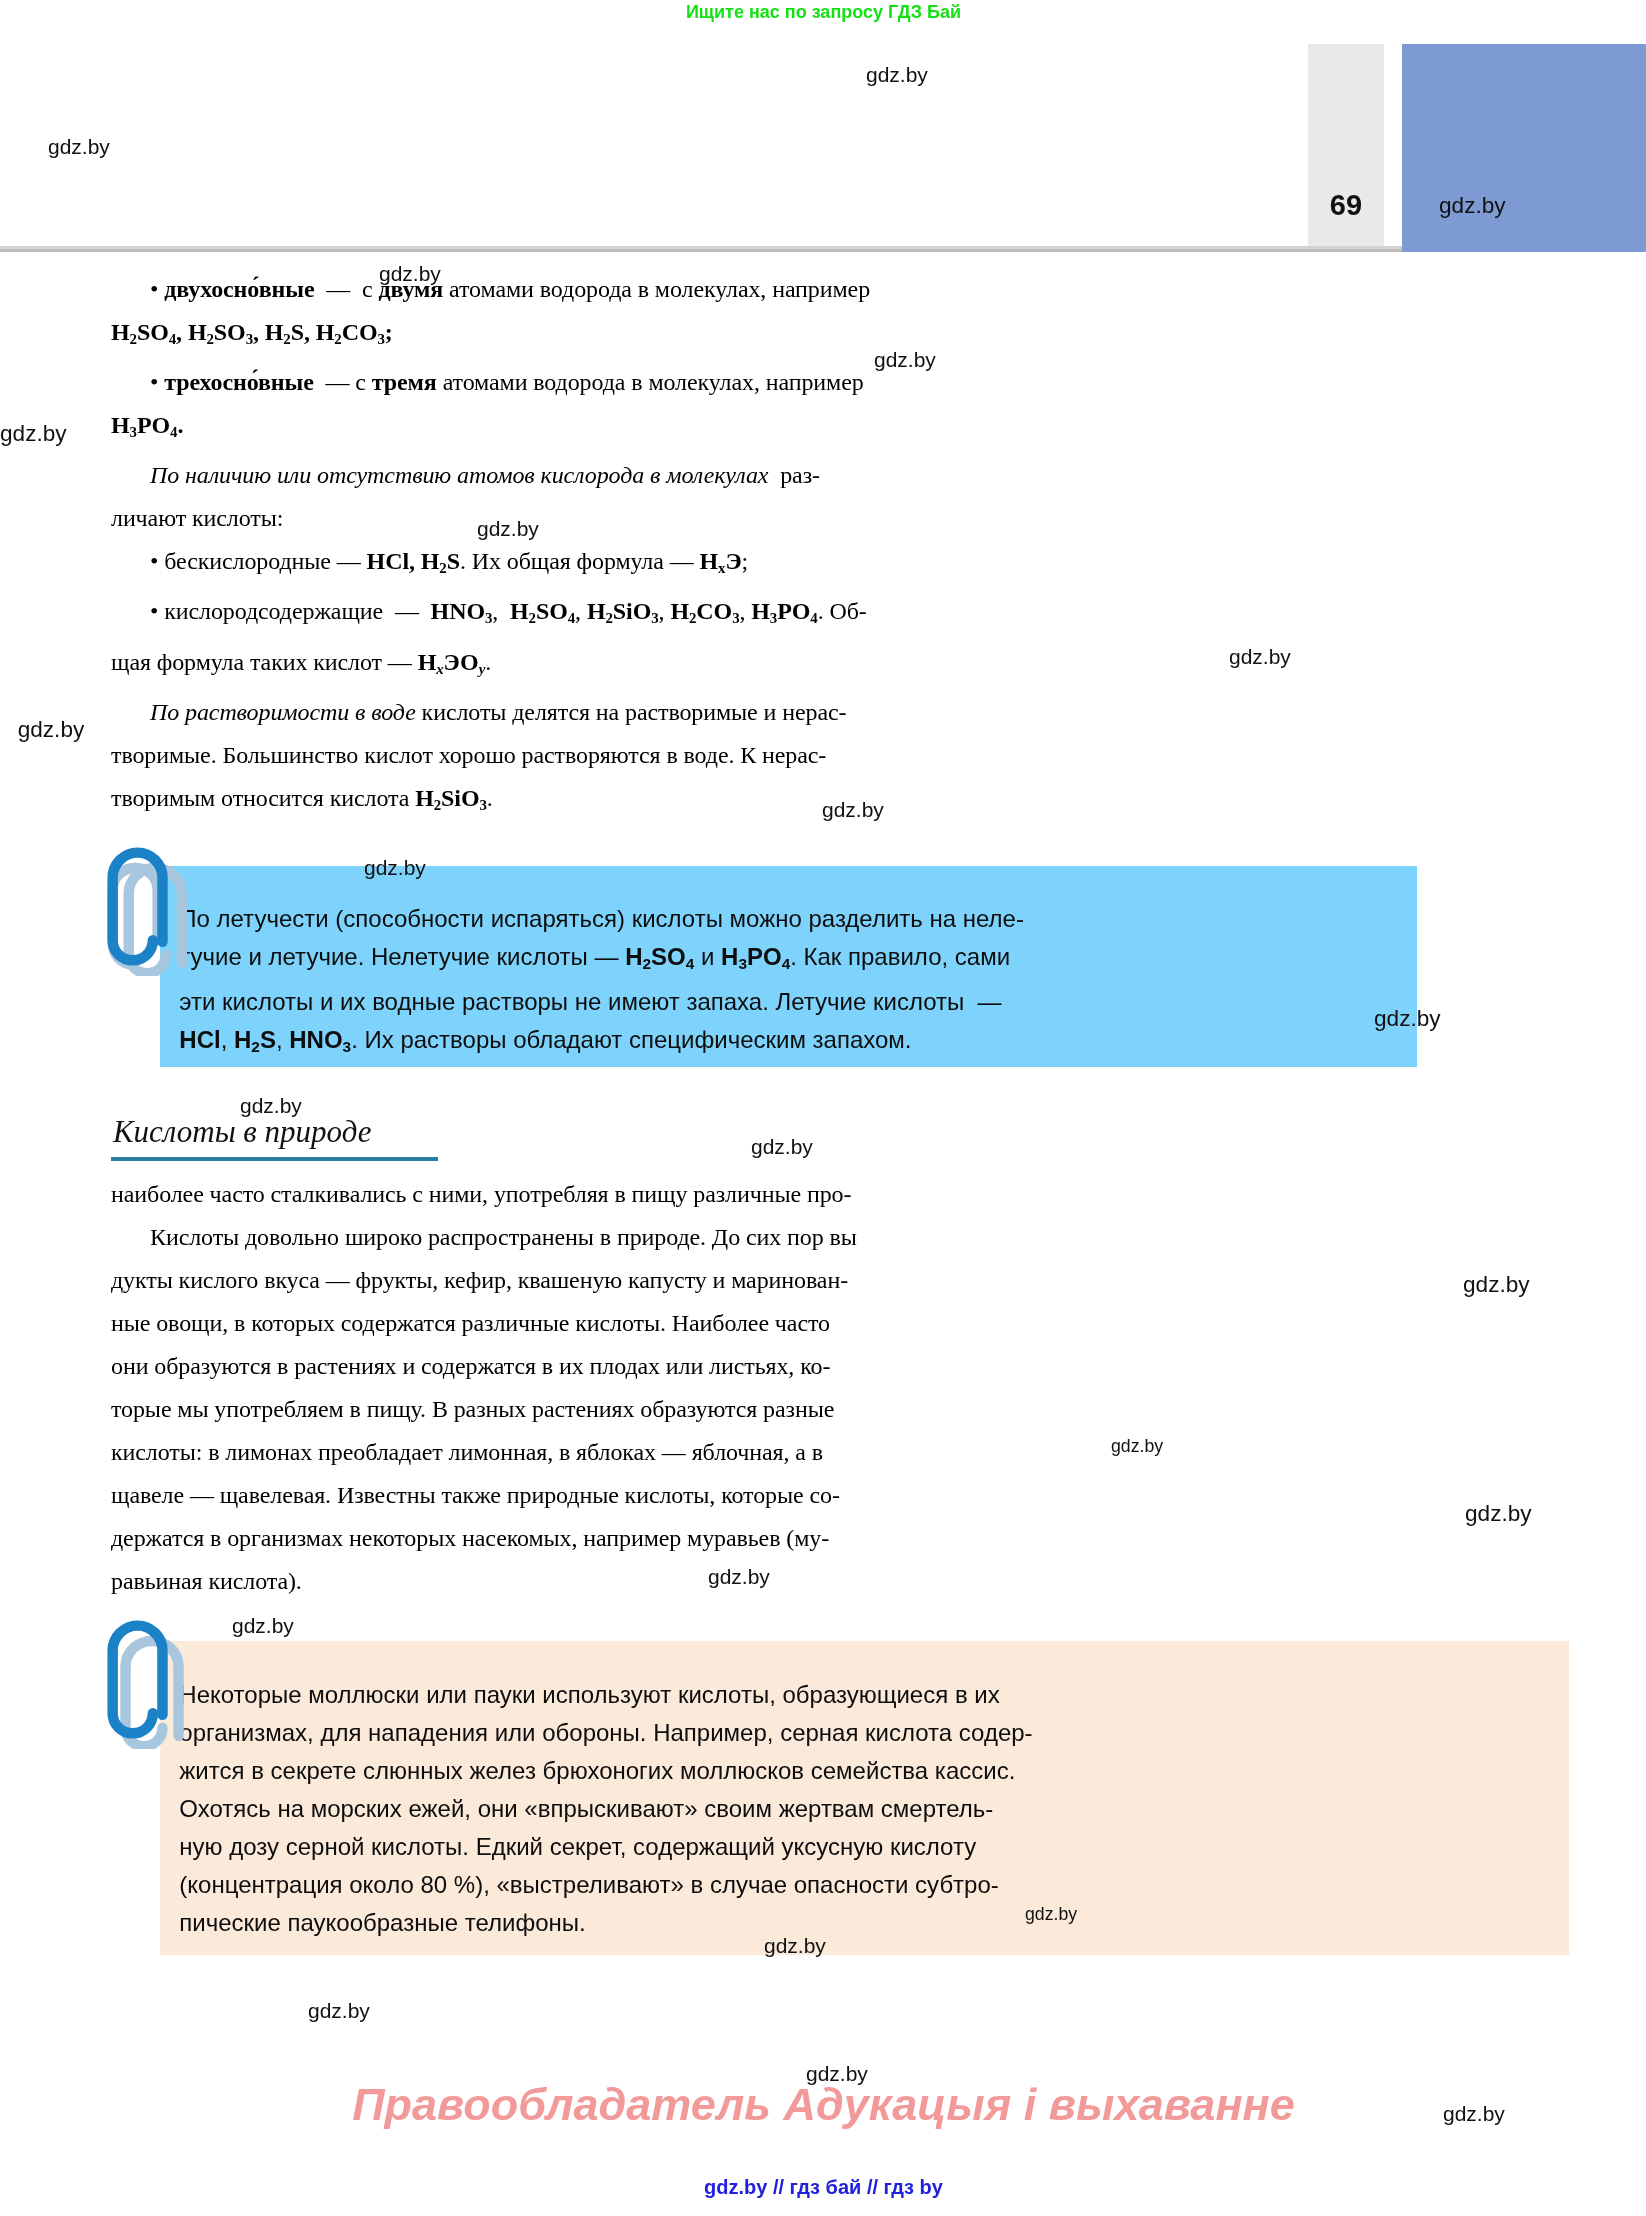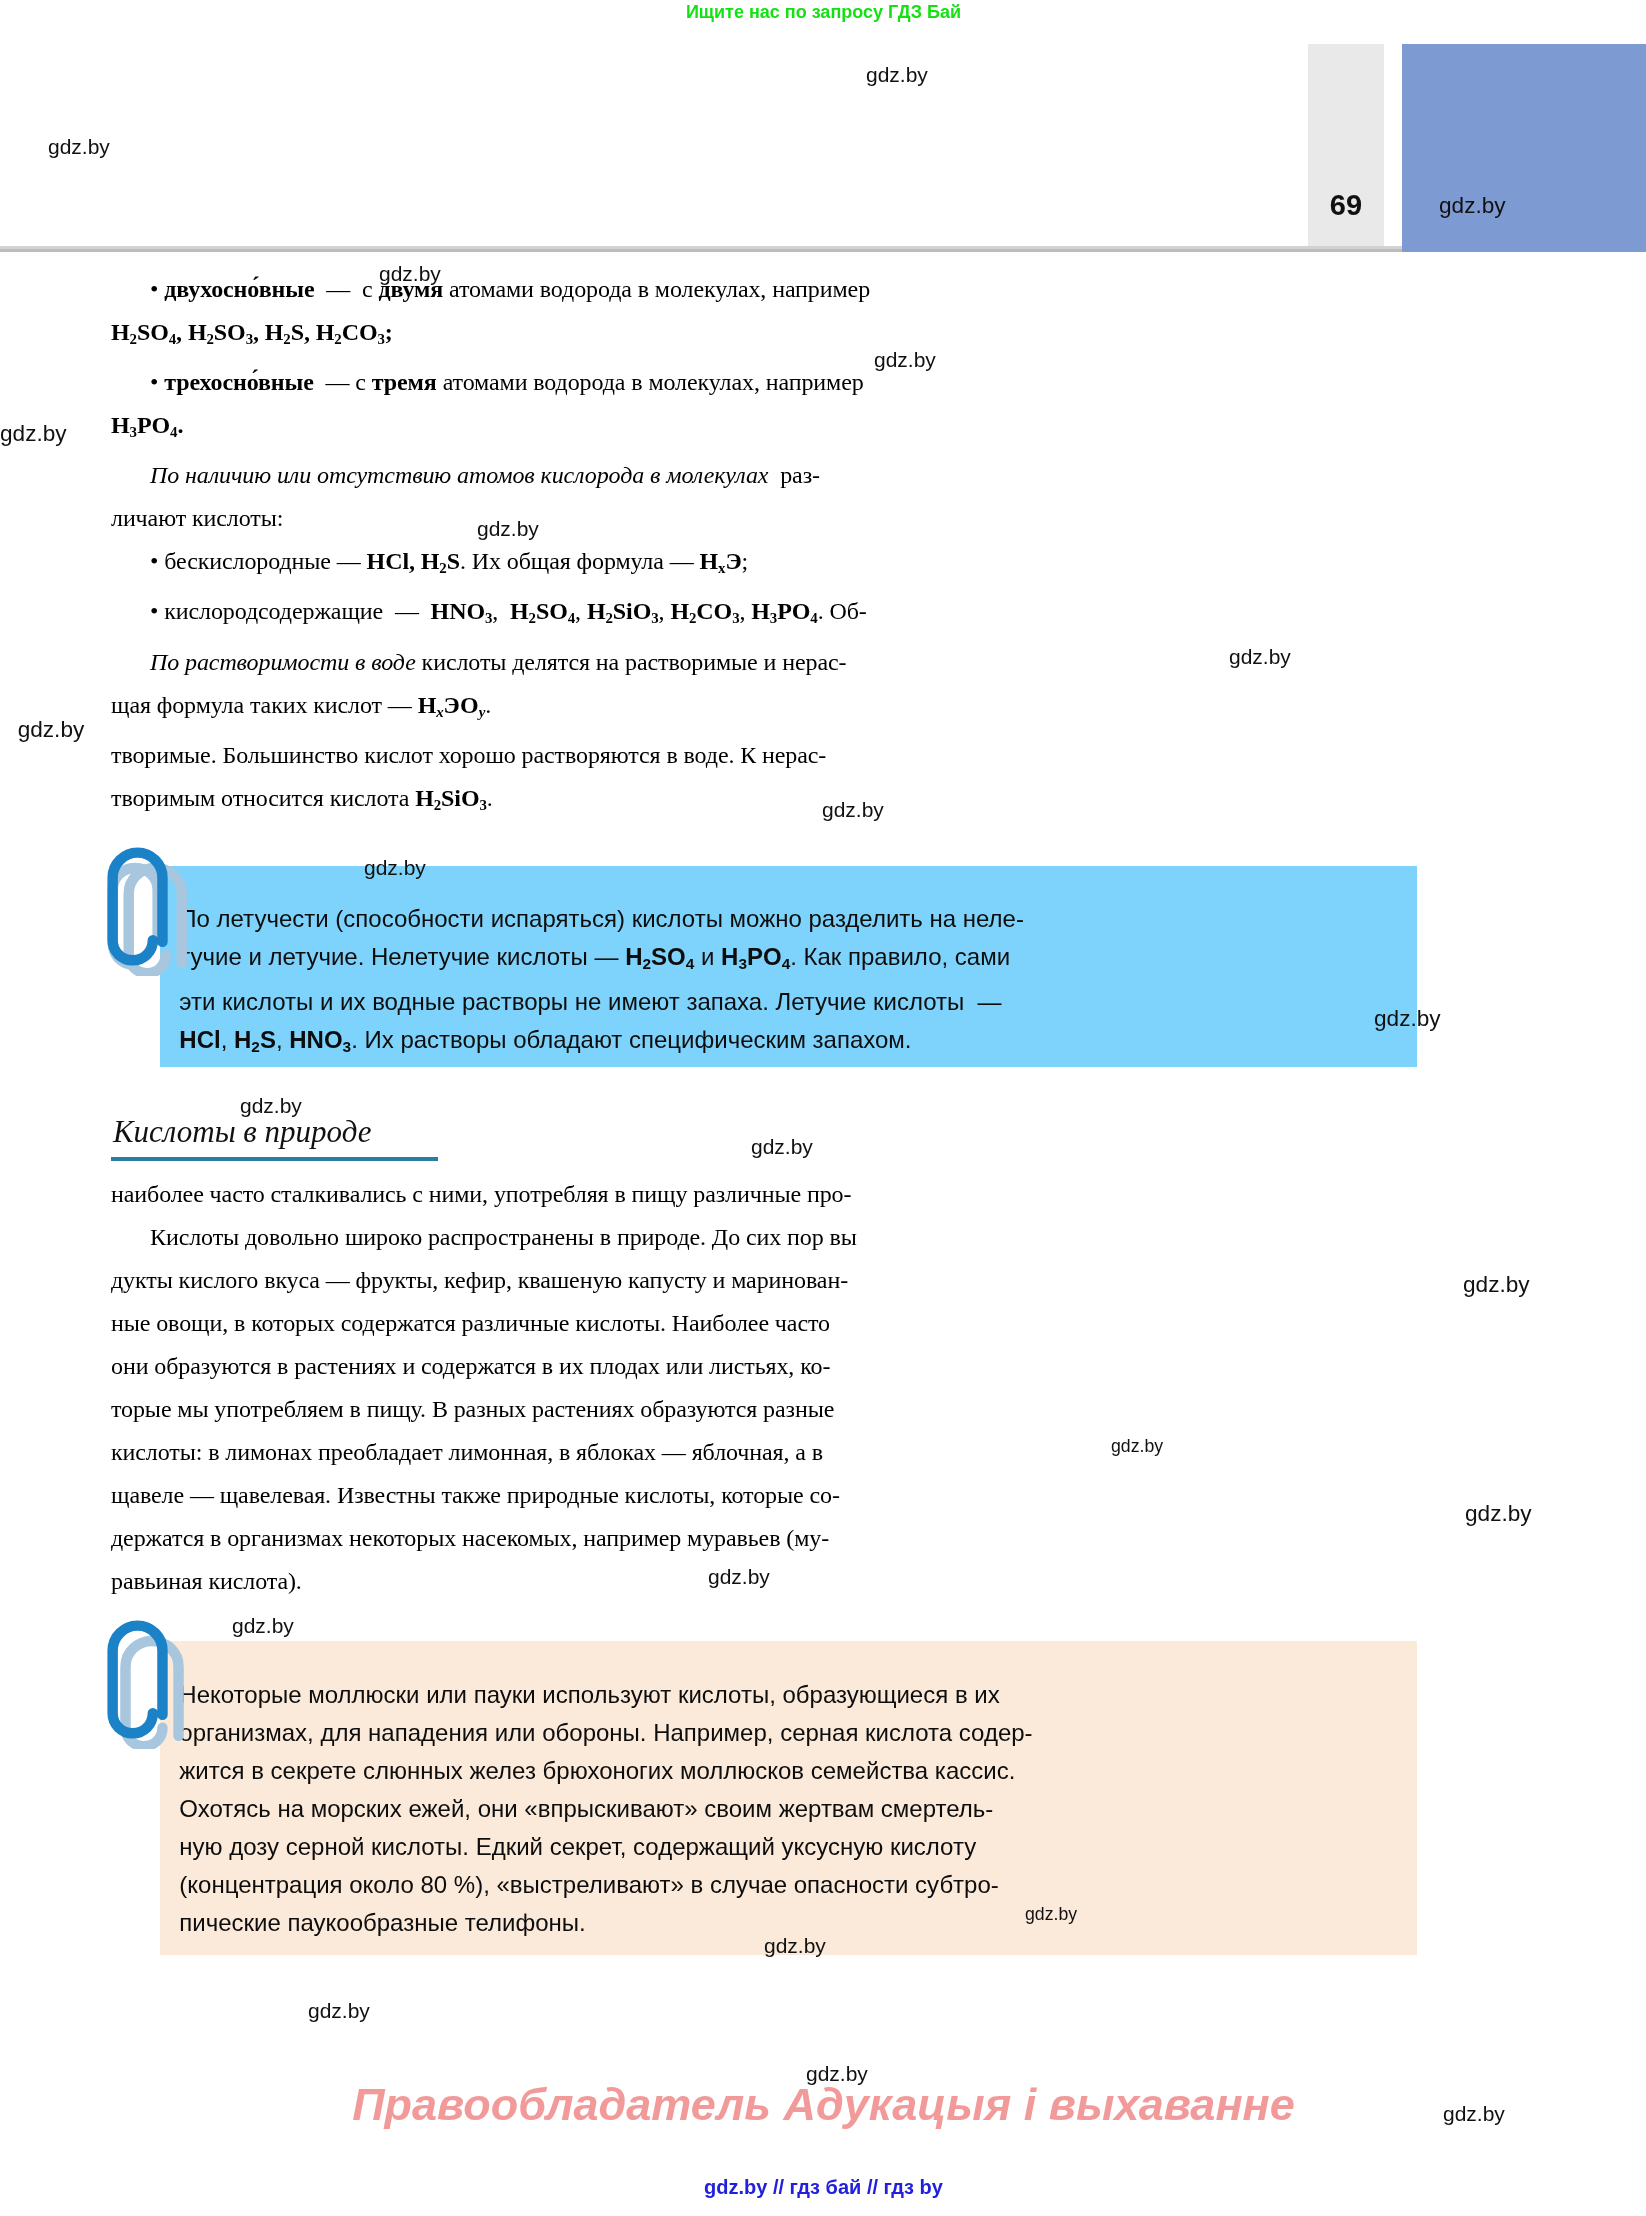--- a/index.html
+++ b/index.html
@@ -163,26 +163,26 @@
     <span class="i">По наличию или отсутствию атомов кислорода в молекулах</span>&nbsp; раз-
   </div>
   <div class="tline">личают кислоты:</div>
 
   <div class="tline bullet">
     •&nbsp;бескислородные — <span class="b">HCl, H<sub>2</sub>S</span>. Их общая формула — <span class="b">H<sub>x</sub>Э</span>;
   </div>
   <div class="tline bullet">
     •&nbsp;кислородсодержащие&nbsp; —&nbsp; <span class="b">HNO<sub>3</sub></span>,&nbsp; <span class="b">H<sub>2</sub>SO<sub>4</sub></span>, <span class="b">H<sub>2</sub>SiO<sub>3</sub></span>, <span class="b">H<sub>2</sub>CO<sub>3</sub></span>, <span class="b">H<sub>3</sub>PO<sub>4</sub></span>. Об-
   </div>
+  <div class="tline">
+    щая формула таких кислот — <span class="b">H<sub class="it">x</sub>ЭО<sub class="it">y</sub></span>.
+  </div>
+
   <div class="tline" style="padding-left:39px">
     <span class="i">По растворимости в воде</span> кислоты делятся на растворимые и нерас-
-  </div>
-
-  <div class="tline">
-    щая формула таких кислот — <span class="b">H<sub class="it">x</sub>ЭО<sub class="it">y</sub></span>.
   </div>
   <div class="tline">
     творимые. Большинство кислот хорошо растворяются в воде. К нерас-
   </div>
   <div class="tline">
     творимым относится кислота <span class="b">H<sub>2</sub>SiO<sub>3</sub></span>.
   </div>
 </div>
 
 <div class="note" style="left: 160px; top: 866px; width: 1257px; height: 201px; padding: 34px 16px 0px 19.3px; background: #7dd3fc;">
@@ -212,21 +212,21 @@
   <div class="tline">дукты кислого вкуса — фрукты, кефир, квашеную капусту и маринован-</div>
   <div class="tline">ные овощи, в которых содержатся различные кислоты. Наиболее часто</div>
   <div class="tline">они образуются в растениях и содержатся в их плодах или листьях, ко-</div>
   <div class="tline">торые мы употребляем в пищу. В разных растениях образуются разные</div>
   <div class="tline">кислоты: в лимонах преобладает лимонная, в яблоках — яблочная, а в</div>
   <div class="tline">щавеле — щавелевая. Известны также природные кислоты, которые со-</div>
   <div class="tline">держатся в организмах некоторых насекомых, например муравьев (му-</div>
   <div class="tline">равьиная кислота).</div>
 </div>
 
-<div class="note" style="left: 160px; top: 1641px; width: 1257px; height: 314px; padding: 35px 16px 0px 19.3px; background: rgb(251, 234, 218);">
+<div class="note" style="left: 160px; top: 1641px; width: 1409px; height: 314px; padding: 35px 16px 0px 19.3px; background: rgb(251, 234, 218);">
   <p>Некоторые моллюски или пауки используют кислоты, образующиеся в их</p>
   <p>организмах, для нападения или обороны. Например, серная кислота содер-</p>
   <p>жится в секрете слюнных желез брюхоногих моллюсков семейства кассис.</p>
   <p>Охотясь на морских ежей, они «впрыскивают» своим жертвам смертель-</p>
   <p>ную дозу серной кислоты. Едкий секрет, содержащий уксусную кислоту</p>
   <p>(концентрация около 80 %), «выстреливают» в случае опасности субтро-</p>
   <p>пические паукообразные телифоны.</p>
 </div>
 
 <div class="clip" style="left:103px;top:1618px;">

